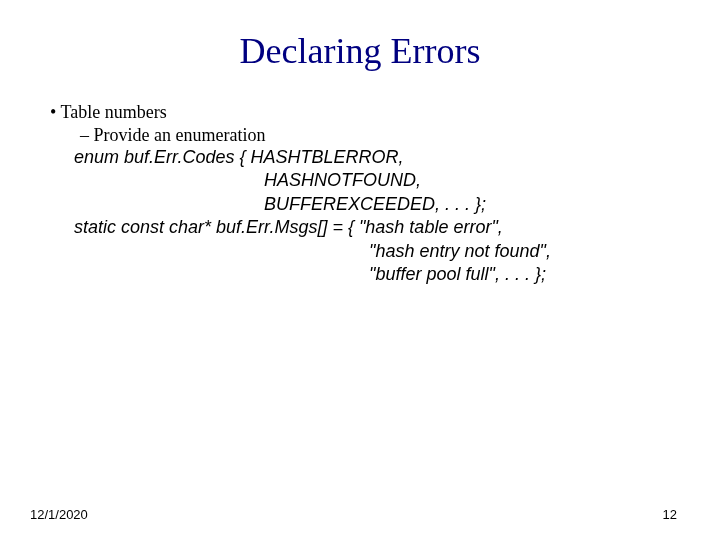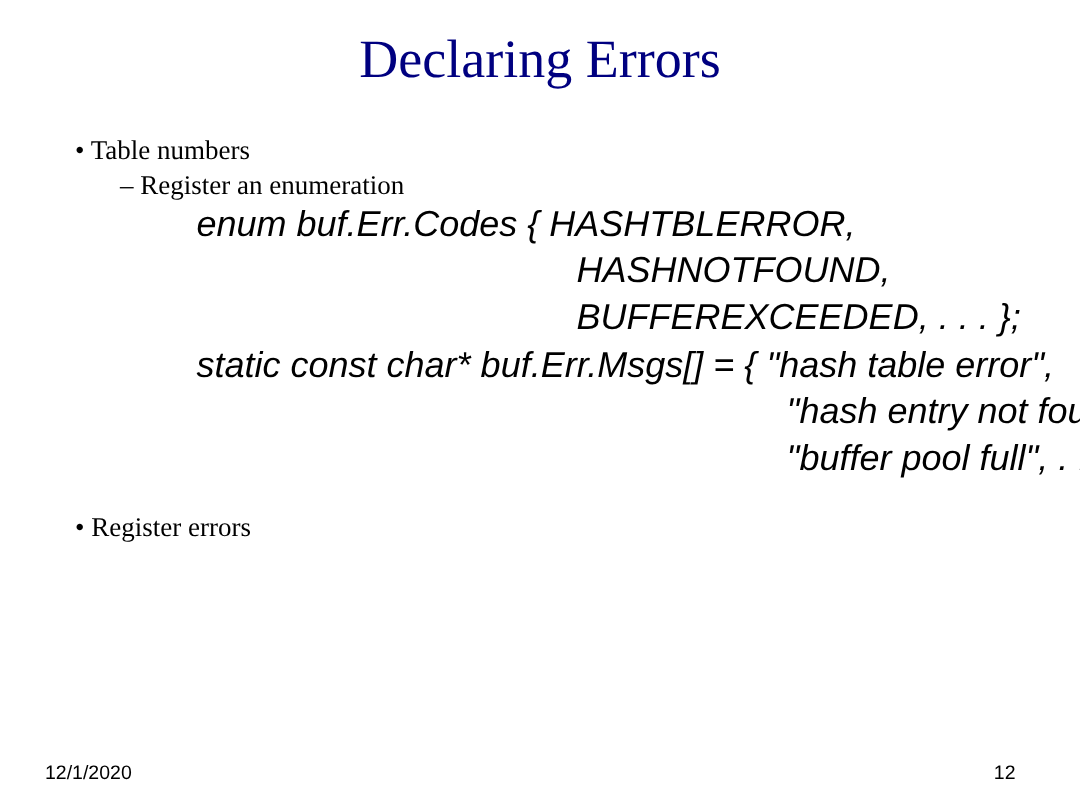--- a/index.html
+++ b/index.html
@@ -9,21 +9,21 @@
     height: 540px;
     background: #fff;
     font-family: "Times New Roman", Times, serif;
     color: #000;
     overflow: hidden;
   }
   .slide {
     position: relative;
     width: 720px;
     height: 540px;
-    padding: 8px 30px 0 30px;
+    padding: 20px 30px 0 30px;
     box-sizing: border-box;
   }
   .title {
     text-align: center;
     font-size: 36px;
     color: #000080;
     margin: 10px 0 30px 0;
     font-weight: normal;
   }
   .bullet-l1 {
@@ -38,22 +38,22 @@
     font-size: 18px;
     margin-left: 50px;
     margin-top: 2px;
   }
   .bullet-l2::before {
     content: "– ";
   }
   .code-block {
     font-family: Arial, Helvetica, sans-serif;
     font-style: italic;
-    font-size: 24px;
-    margin-left: 101px;
+    font-size: 18px;
+    margin-left: 44px;
     line-height: 1.3;
     white-space: pre;
   }
   .spacer {
     height: 14px;
   }
   .footer {
     position: absolute;
     bottom: 18px;
     left: 30px;
@@ -76,31 +76,30 @@
   }
 </style>
 </head>
 <body>
 
 <div class="slide">
 
   <div class="title">Declaring Errors</div>
 
   <div class="bullet-l1">Table numbers</div>
-  <div class="bullet-l2">Register an enumeration</div>
+  <div class="bullet-l2">Provide an enumeration</div>
   <div class="code-block">enum buf.Err.Codes { HASHTBLERROR,
                                       HASHNOTFOUND,
                                       BUFFEREXCEEDED, . . . };</div>
 
   <div class="code-block">static const char* buf.Err.Msgs[] = { "hash table error",
                                                            "hash entry not found",
                                                            "buffer pool full", . . . };</div>
 
   <div class="spacer"></div>
 
-  <div class="bullet-l1">Register errors</div>
 
   <div class="footer">
     <div class="footer-left">12/1/2020</div>
     <div class="footer-right">12</div>
   </div>
 
 </div>
 
 </body></html>

